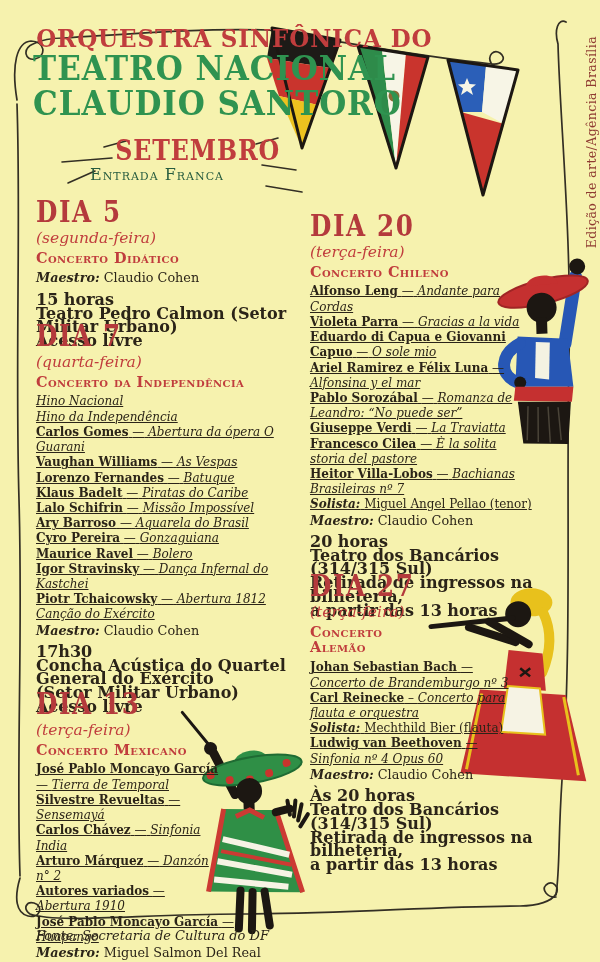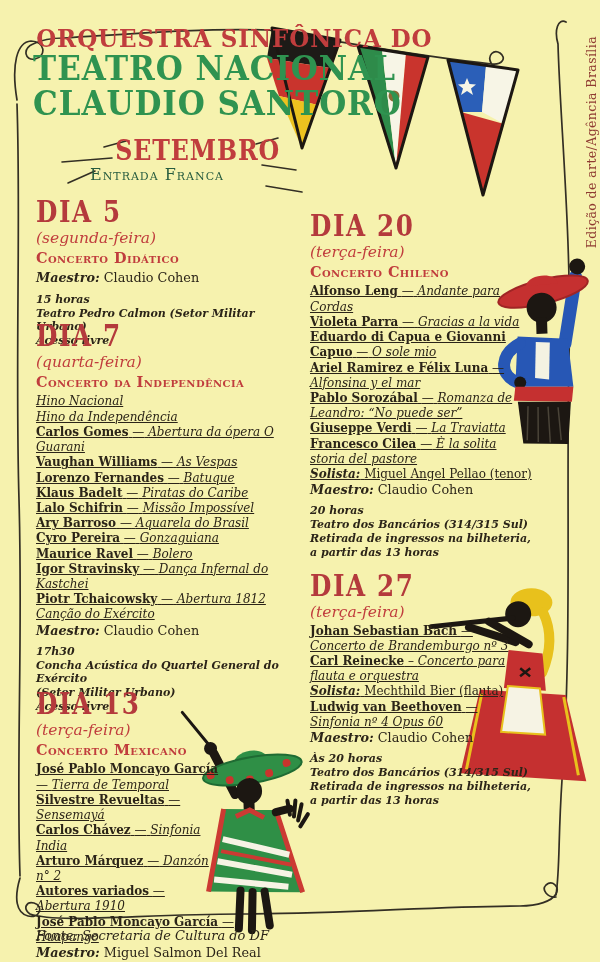--- a/index.html
+++ b/index.html
@@ -27,21 +27,21 @@
        transform:scaleX(.82);transform-origin:left;white-space:nowrap;}
   .weekday{font-size:15.5px;font-style:italic;color:#c03d3d;line-height:1.1;margin-bottom:3px;}
   .concert{font-size:14.5px;font-weight:700;font-variant:small-caps;color:#c03d3d;letter-spacing:.4px;
            line-height:1.1;margin-bottom:5px;}
   .prog-line{font-size:12px;line-height:15.2px;text-decoration:underline;}
   .pb{font-weight:700;}
   .pbi{font-weight:700;font-style:italic;}
   .pi{font-style:italic;}
   .maestro{font-size:12.8px;line-height:1.2;}
   .mlabel{font-weight:700;font-style:italic;}
-  .details{margin-top:7px;font-size:11px;font-weight:700;font-style:italic;line-height:13.8px;}
+  .details{margin-top:7px;font-size:16px;font-weight:700;line-height:13.8px;}
   .spacer{float:right;}
   #dia5 {left:36px;top:198px;width:270px;}
   #dia7 {left:36px;top:322px;width:274px;}
   #dia13{left:36px;top:690px;width:232px;}
   #dia20{left:310px;top:212px;width:262px;}
   #dia27{left:310px;top:572px;width:238px;}
   #dia13 .spacer{width:48px;height:132px;}
   #dia20 .spacer{width:38px;height:176px;}
   #dia27 .spacer{width:38px;height:122px;}
   #dia27 .concert{max-width:120px;}
@@ -425,20 +425,27 @@
         </div>
 
         <div class="prog-line">
           <span class="pb">Francesco Cilea</span>
           
           <span class="psep">—</span>
           <span class="pi">È la solita storia del pastore</span>
           
         </div>
 
+        <div class="prog-line">
+          <span class="pb">Heitor Villa-Lobos</span>
+          
+          <span class="psep">—</span>
+          <span class="pi">Bachianas Brasileiras nº 7</span>
+          
+        </div>
 
         <div class="prog-line">
           
           <span class="pbi">Solista:</span>
           
           
           <span class="pr">Miguel Angel Pellao (tenor)</span>
         </div>
       </div>
     <div class="maestro">
@@ -450,20 +457,21 @@
     <div class="detail-line">20 horas</div>
         <div class="detail-line">Teatro dos Bancários (314/315 Sul)</div>
         <div class="detail-line">Retirada de ingressos na bilheteria,</div>
         <div class="detail-line">a partir das 13 horas</div>
       </div>
   </section>
 
   <section class="event" id="dia27">
     <h2 class="day">DIA 27</h2>
     <div class="weekday">(terça-feira)</div>
+    <div class="concert">Concerto Alemão</div>
     <div class="program">
       <div class="spacer"></div>
 
         <div class="prog-line">
           <span class="pb">Johan Sebastian Bach</span>
           
           <span class="psep">—</span>
           <span class="pi">Concerto de Brandemburgo nº 3</span>
           
         </div>

